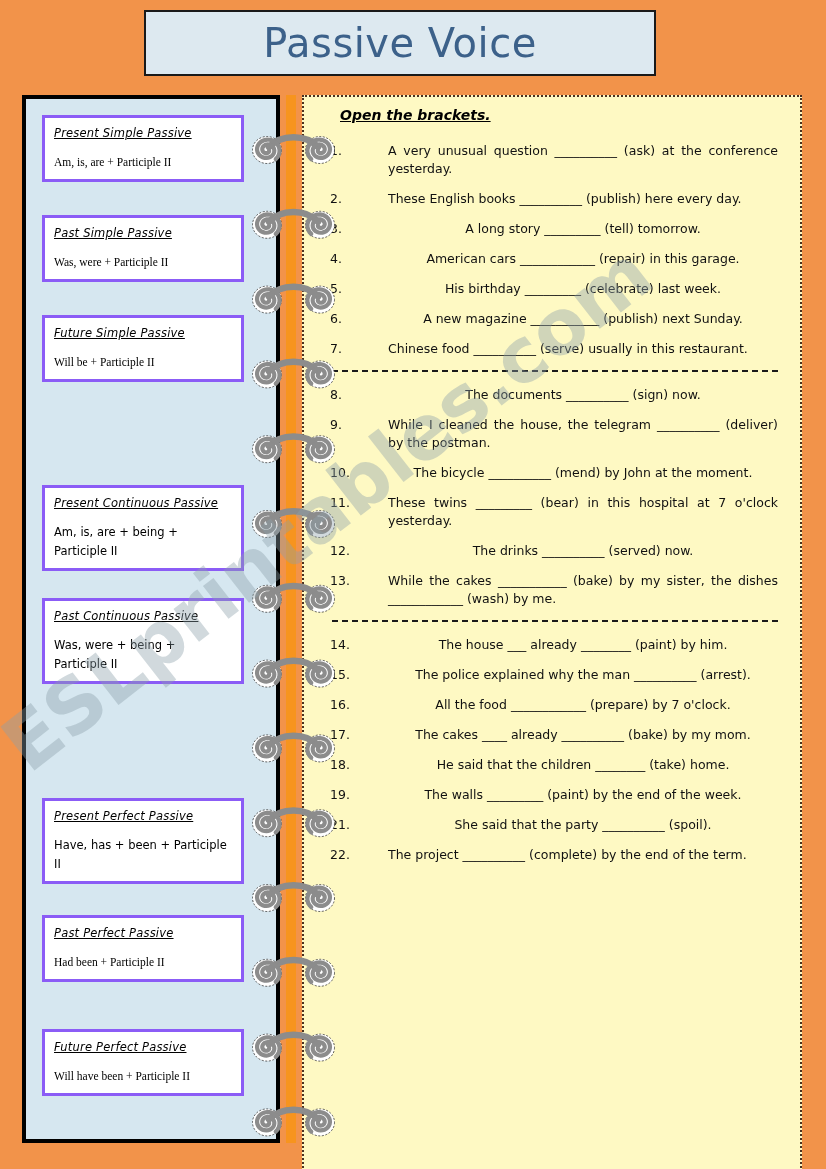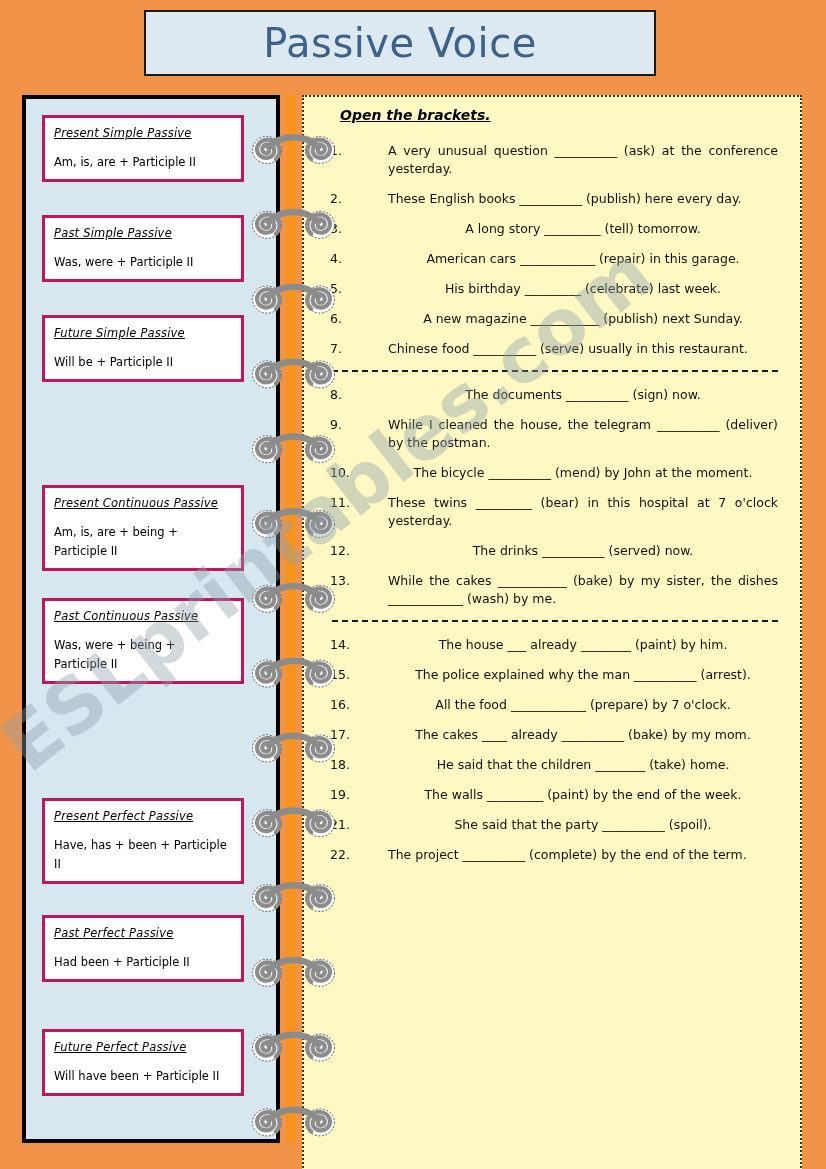--- a/index.html
+++ b/index.html
@@ -81,42 +81,42 @@
     z-index: 4;
     pointer-events: none;
   }
 
   
   .gbox {
     position: absolute;
     left: 16px;
     width: 202px;
     background: #ffffff;
-    border: 3px solid #be185d;
+    border: 3px solid #8b5cf6;
     box-sizing: border-box;
     padding: 8px 9px 9px 9px;
   }
   .gbox-title {
     font-family: "DejaVu Sans", sans-serif;
     font-style: italic;
     font-size: 11.5px;
     color: #000000;
     text-decoration: underline;
     display: block;
     margin-bottom: 11px;
     letter-spacing: 0.2px;
   }
   .gbox-body {
     font-family: "DejaVu Sans", sans-serif;
     font-size: 11.5px;
     color: #000000;
     line-height: 16px;
     text-align: justify;
   }
-  .gbox-body.tight { text-align: left; }
+  .gbox-body.tight { text-align: left; font-family: Liberation Serif, serif; }
 
   
   #ex-heading {
     position: absolute;
     left: 36px;
     top: 10px;
     font-family: "DejaVu Sans", sans-serif;
     font-style: italic;
     font-weight: bold;
     font-size: 14px;

